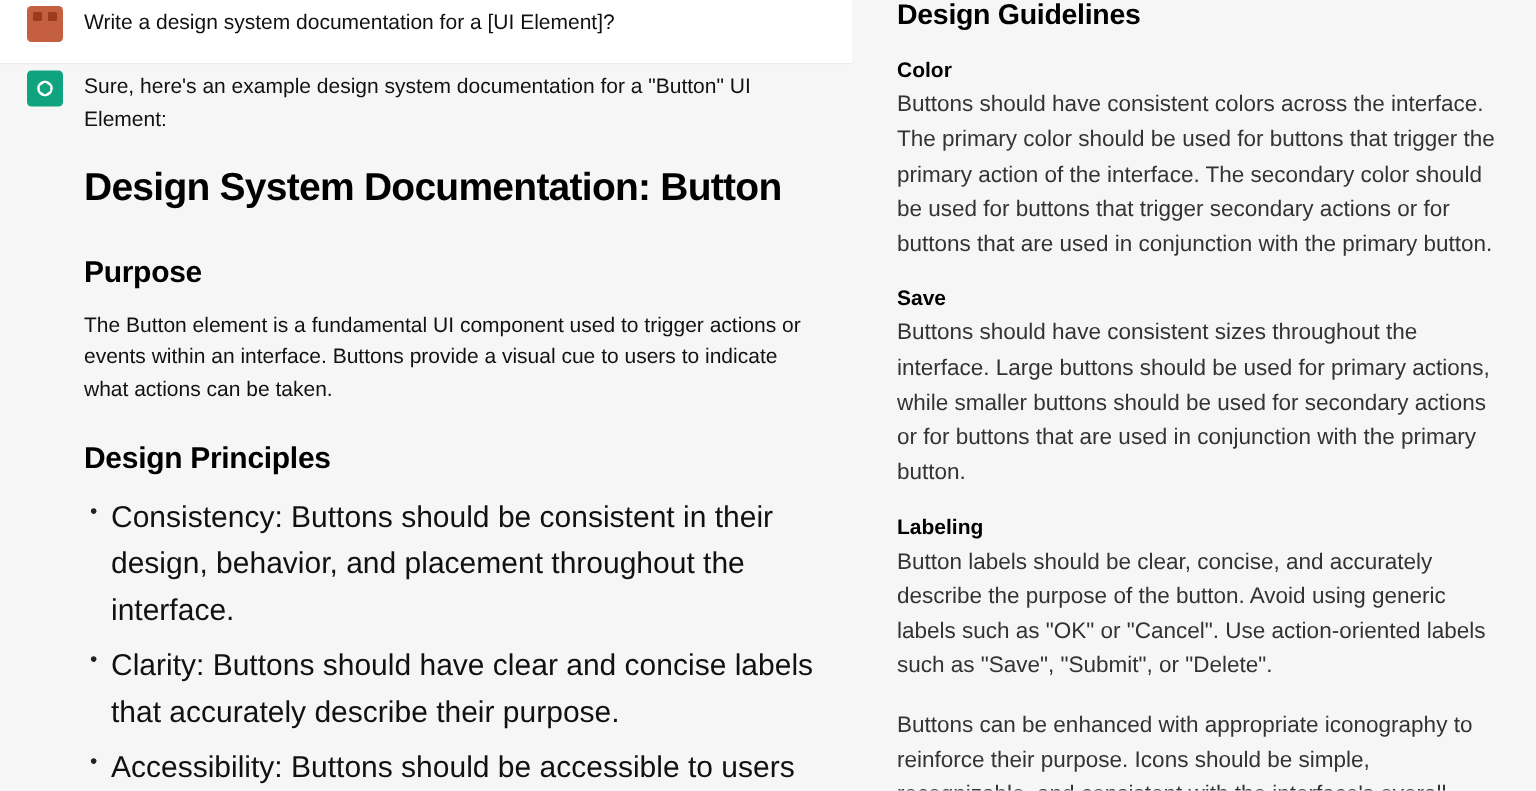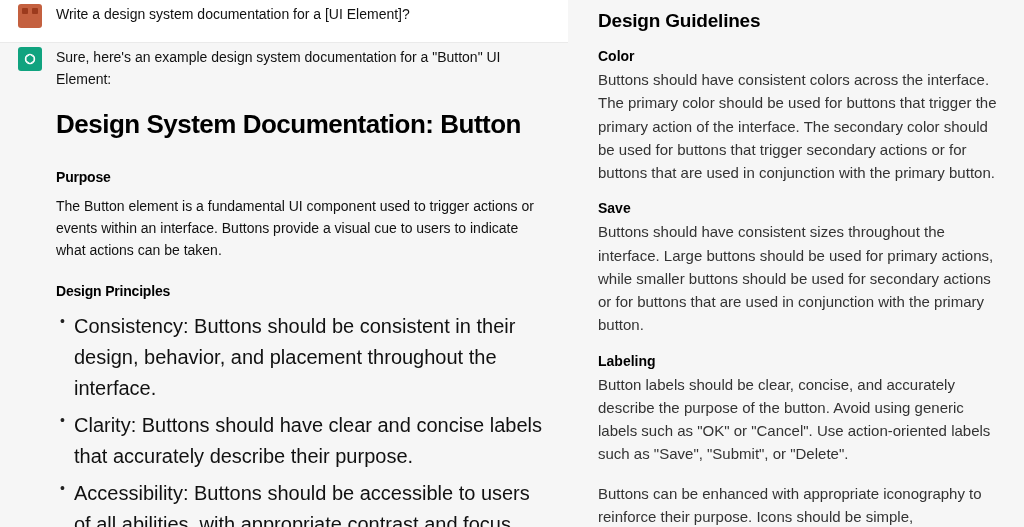--- a/index.html
+++ b/index.html
@@ -11,21 +11,21 @@
       overflow: hidden;
       display: flex;
       color: #1a1a1a;
     }
     .left-col {
       width: 580px;
       padding-right: 12px;
     }
     .right-col {
       width: 444px;
-      padding: 10px 20px 10px 18px;
+      padding: 0 20px 10px 18px;
     }
     .msg {
       display: flex;
       gap: 14px;
       padding: 4px 18px 14px 18px;
     }
     .msg-user {
       background: #ffffff;
       border-bottom: 1px solid #eaeaea;
     }
@@ -84,21 +84,21 @@
       margin-bottom: 14px;
     }
     h1.doc-title {
       font-size: 26px;
       font-weight: 800;
       letter-spacing: -0.5px;
       margin-bottom: 22px;
       color: #000;
     }
     h2.sec {
-      font-size: 14px;
+      font-size: 20px;
       font-weight: 800;
       margin-bottom: 8px;
       letter-spacing: -0.2px;
       color: #000;
     }
     .para {
       font-size: 14px;
       line-height: 1.55;
       margin-bottom: 20px;
     }

